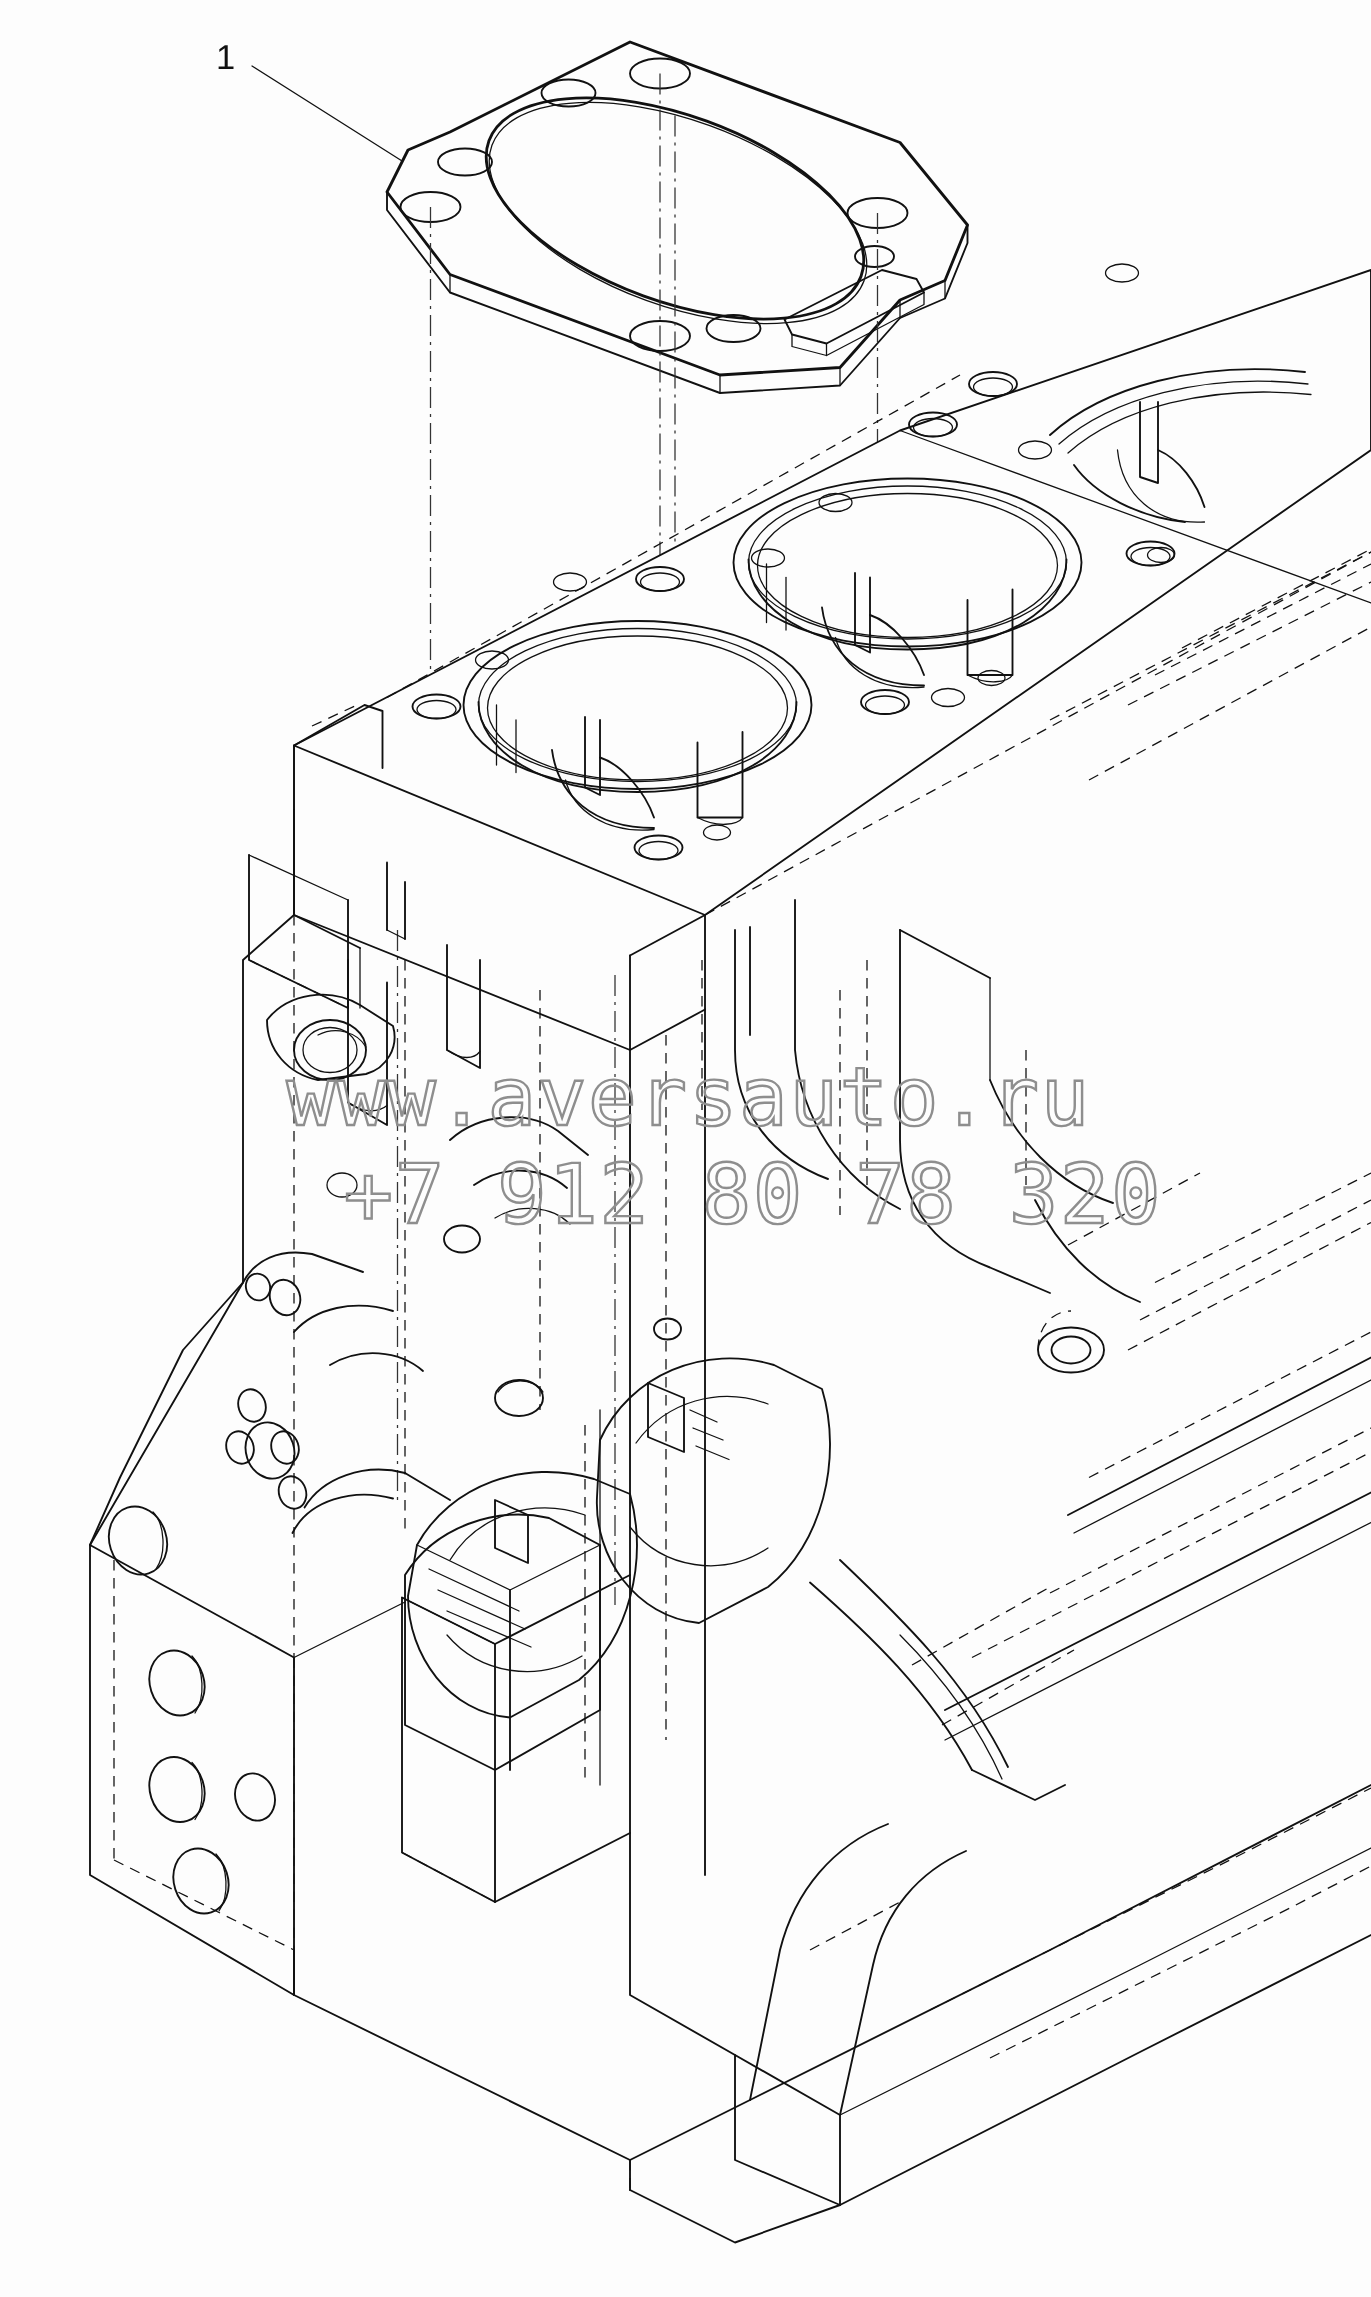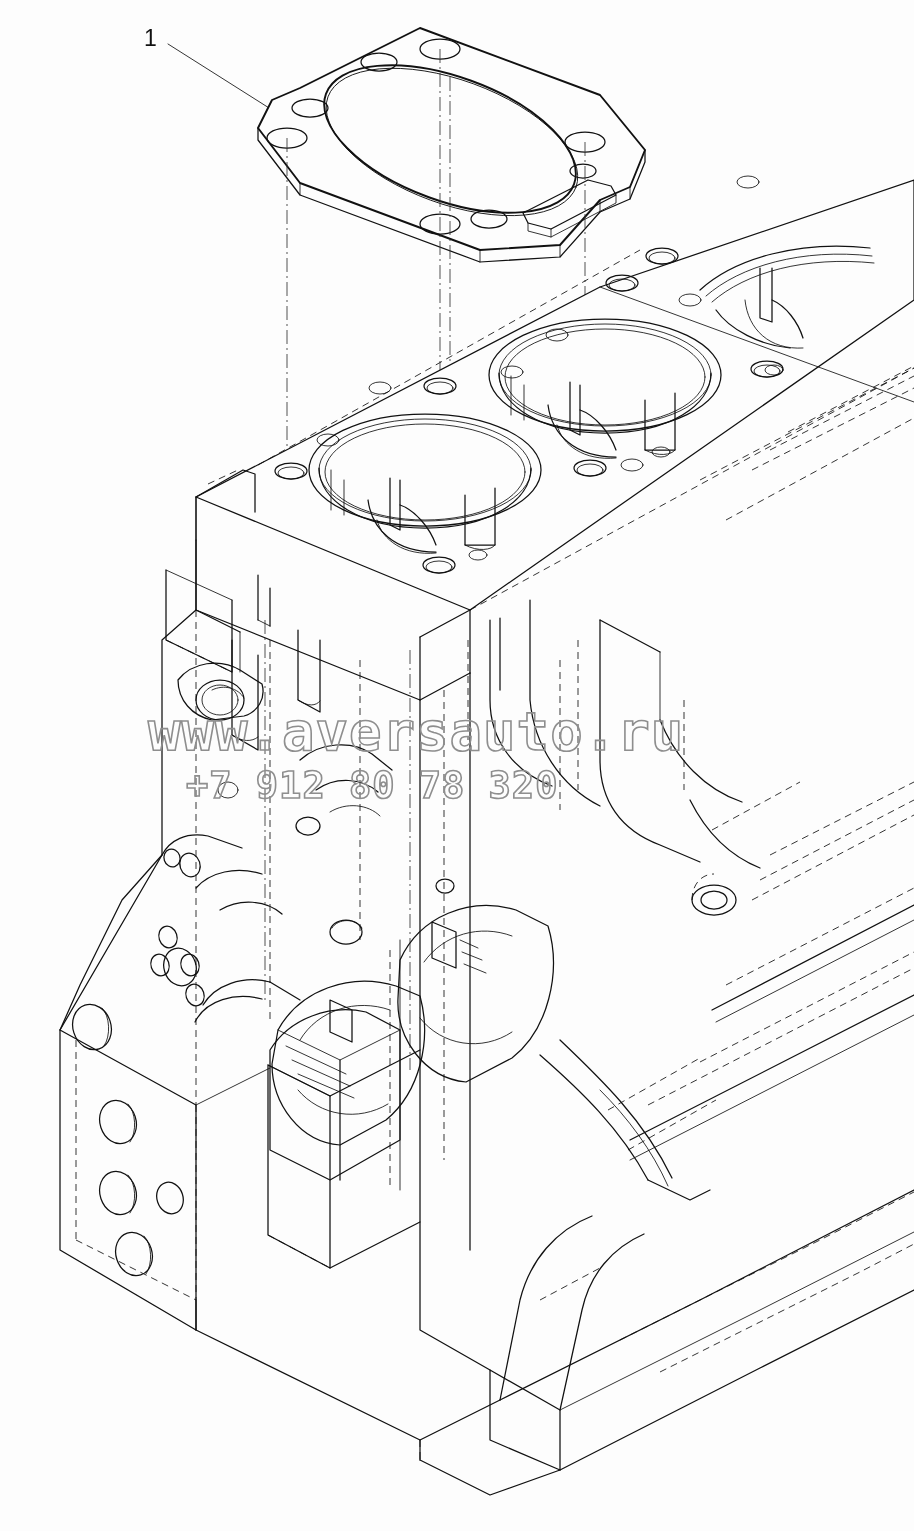--- a/index.html
+++ b/index.html
@@ -32,38 +32,39 @@
     line-height: 1;
     user-select: none;
   }
   #callout-1 {
     left: 144px;
     top: 27px;
   }
   .watermark {
     position: absolute;
     font-family: "DejaVu Sans Mono", monospace;
-    font-weight: bold;
+    font-weight: normal;
     color: transparent;
     white-space: nowrap;
     user-select: none;
     pointer-events: none;
+    margin-left: 43px;
   }
   #watermark-url {
     left: 148px;
     top: 700px;
     font-size: 54px;
     letter-spacing: 1px;
     -webkit-text-stroke: 1.6px #8e8e8e;
     text-shadow: none;
   }
   #watermark-phone {
     left: 186px;
     top: 764px;
-    font-size: 37px;
+    font-size: 55px;
     letter-spacing: 1px;
     -webkit-text-stroke: 1.6px #8e8e8e;
   }
 </style>
 </head>
 <body>
 
 <div id="sheet">
 
   <svg id="drawing-svg" viewBox="0 0 914 1531" xmlns="http://www.w3.org/2000/svg">

